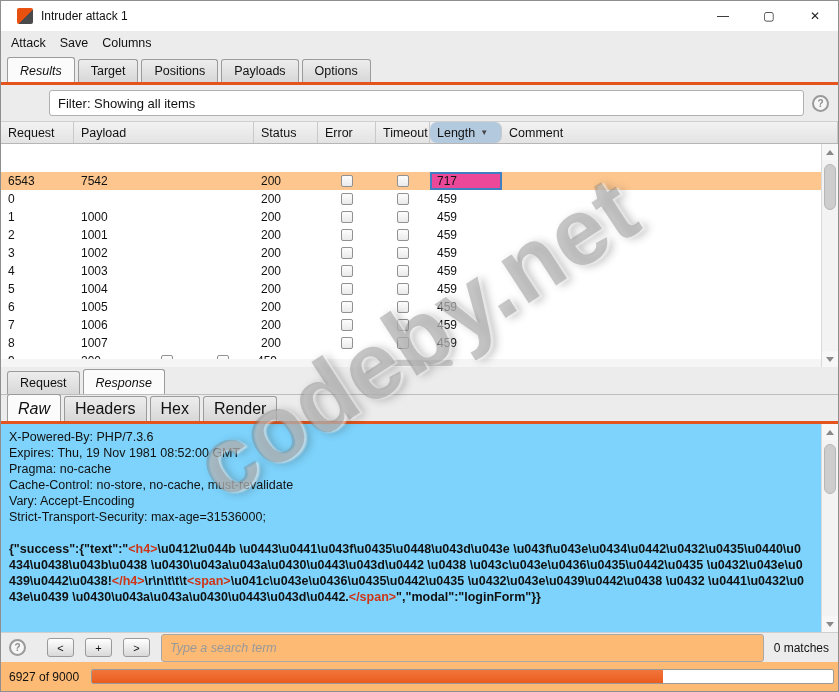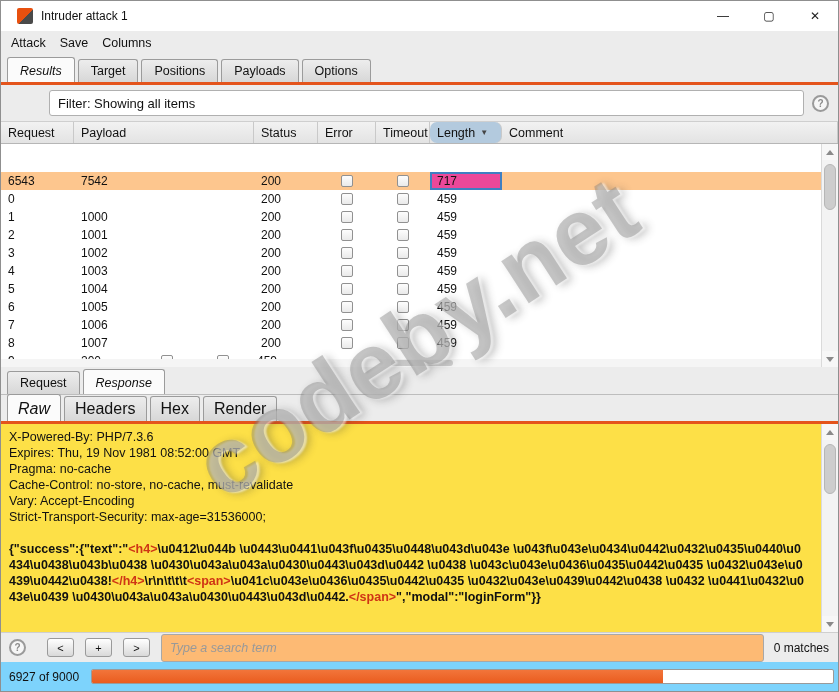--- a/index.html
+++ b/index.html
@@ -78,38 +78,38 @@
   .sbtn::after { content: ''; width: 0; height: 0; border: 4px solid transparent; }
   .sbtn.up::after { border-bottom: 5px solid #8a8a8a; margin-top: -4px; }
   .sbtn.down::after { border-top: 5px solid #8a8a8a; margin-bottom: -4px; }
   .vscroll .thumb { position: absolute; left: 2px; width: 12px; border-radius: 6px; background: #cdcdcd; border: 1px solid #b6b6b6; }
   .table-scroll .thumb { top: 20px; height: 46px; }
   .resp-scroll .thumb { top: 20px; height: 50px; }
   .hscroll { position: absolute; left: 0; right: 17px; bottom: 0; height: 8px; background: #f5f5f5; }
   .hthumb { position: absolute; left: 390px; width: 62px; top: 1px; height: 6px; border-radius: 3px; background: #cdcdcd; }
 
   
-  .response-area { position: relative; height: 208px; background: #fde047; padding: 5px 22px 0 8px; font-size: 12.5px; line-height: 16px; overflow: hidden; }
+  .response-area { position: relative; height: 208px; background: #7dd3fc; padding: 5px 22px 0 8px; font-size: 12.5px; line-height: 16px; overflow: hidden; }
   .resp-headers div { white-space: pre; }
   .resp-blank { height: 16px; }
   .resp-body { font-weight: bold; word-break: break-all; white-space: pre-wrap; width: 795px; }
   .tok-tag { color: var(--tag); }
 
   
   .searchbar { height: 30px; background: #ececec; display: flex; align-items: center; border-top: 1px solid #cfcfcf; padding: 0 9px 0 8px; }
   .searchbar .help-circle { margin-right: 21px; }
   .sbt { width: 27px; height: 19px; margin-right: 11px; border: 1px solid #9a9a9a; border-radius: 3px;
     background: linear-gradient(#ffffff, #d9d9d9); font-size: 11px; display: flex; align-items: center; justify-content: center; }
   .search-input { flex: 1; height: 28px; border: 1px solid #a8a8a8; border-radius: 3px; padding: 0 8px;
     font-size: 12.5px; margin-right: 10px; font-family: inherit; background: #fdba74; }
   .search-input::placeholder { font-style: italic; color: #999; }
   .matches { font-size: 12px; white-space: nowrap; }
 
   
-  .progressrow { height: 29px; background: #7dd3fc; display: flex; align-items: center; padding: 0 4px 0 8px; gap: 8px; }
+  .progressrow { height: 29px; background: #fdba74; display: flex; align-items: center; padding: 0 4px 0 8px; gap: 8px; }
   .progress-label { font-size: 12px; width: 74px; white-space: nowrap; }
   .progress-track { flex: 1; height: 15px; background: #fff; border: 1px solid #9a9a9a; border-radius: 2px; position: relative; overflow: hidden; }
   .progress-fill { height: 100%; width: 0; background: linear-gradient(#f2753a, var(--fill)); }
 
   
   .watermark { position: absolute; left: 35px; top: 282px; width: 760px; text-align: center;
     font-size: 95px; font-weight: bold; letter-spacing: 1px;
     transform: rotate(-33deg); transform-origin: 50% 50%;
     color: rgba(125, 125, 125, 0.40);
     text-shadow: 2px 2px 2px rgba(255,255,255,0.55), 4px 4px 9px rgba(50,50,50,0.30);

